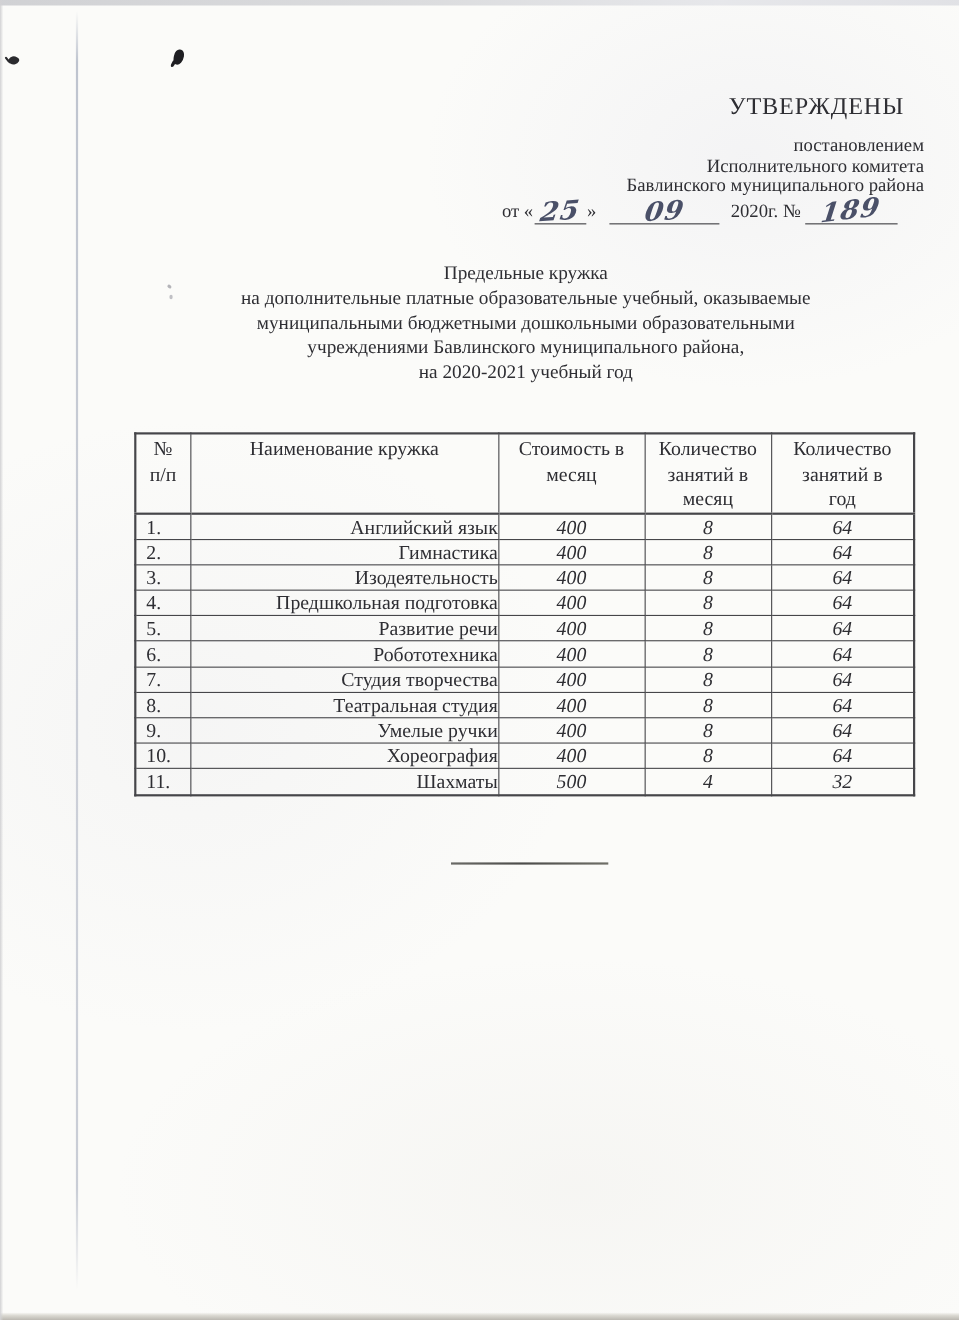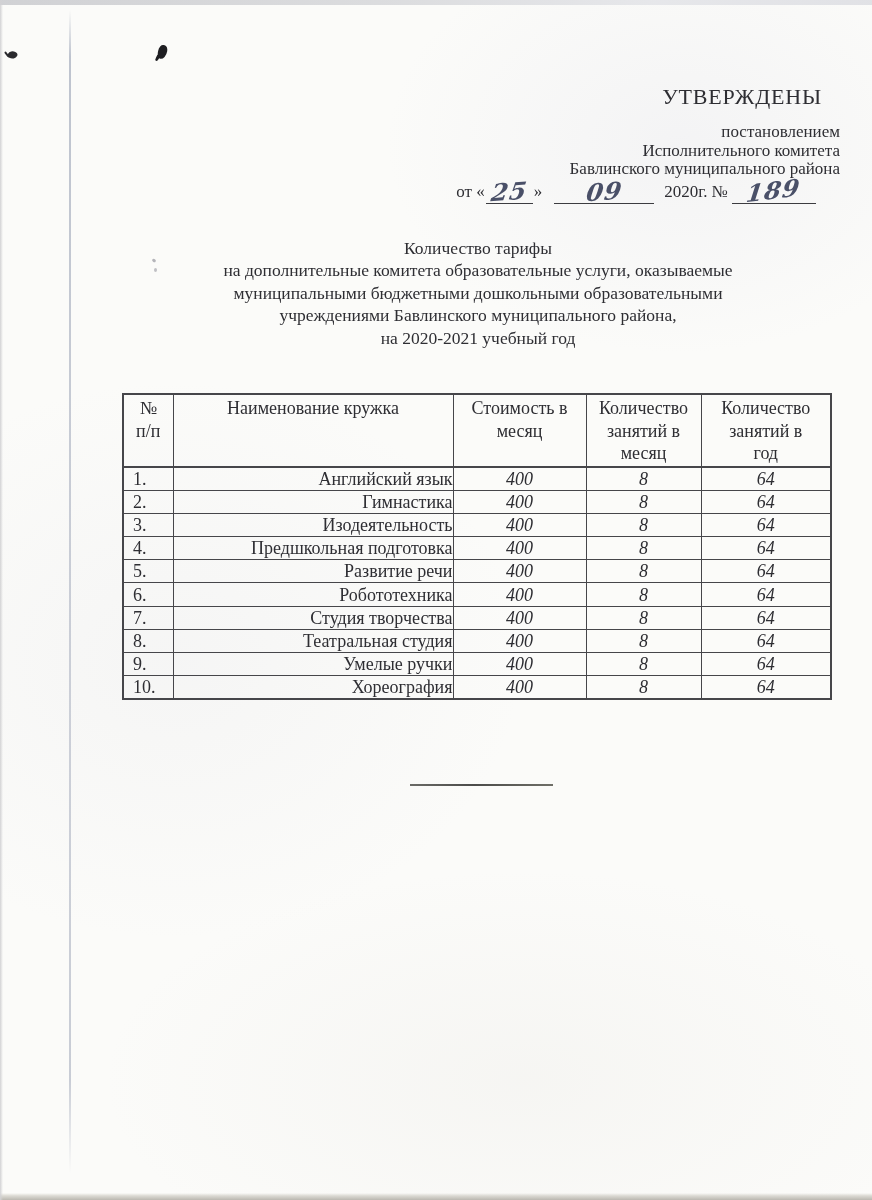--- a/index.html
+++ b/index.html
@@ -87,22 +87,22 @@
     <div class="approved">УТВЕРЖДЕНЫ</div>
     <div class="approval-lines">
       <div>постановлением</div>
       <div>Исполнительного комитета</div>
       <div>Бавлинского муниципального района</div>
     </div>
     <div class="date-line"><span>от «</span><span class="slot slot-day"><span class="hw">25</span></span><span>»</span><span class="slot slot-month"><span class="hw">09</span></span><span>2020г. №</span><span class="slot slot-num"><span class="hw">189</span></span></div>
   </div>
 
   <div class="title">
-    <div>Количество тарифы</div>
-    <div>на дополнительные комитета образовательные услуги, оказываемые</div>
+    <div>Предельные кружка</div>
+    <div>на дополнительные платные образовательные учебный, оказываемые</div>
     <div>муниципальными бюджетными дошкольными образовательными</div>
     <div>учреждениями Бавлинского муниципального района,</div>
     <div>на 2020-2021 учебный год</div>
   </div>
 
   <table class="tariff">
     <colgroup>
       <col class="c0">
         <col class="c1">
         <col class="c2">
@@ -188,18 +188,25 @@
           <td class="c3">8</td>
           <td class="c4">64</td>
         </tr>
         <tr>
           <td class="c0">10.</td>
           <td class="c1">Хореография</td>
           <td class="c2">400</td>
           <td class="c3">8</td>
           <td class="c4">64</td>
         </tr>
+        <tr>
+          <td class="c0">11.</td>
+          <td class="c1">Шахматы</td>
+          <td class="c2">500</td>
+          <td class="c3">4</td>
+          <td class="c4">32</td>
+        </tr>
       </tbody>
   </table>
 
   <div class="sign-line"></div>
 
 </div>
 
 </body></html>

